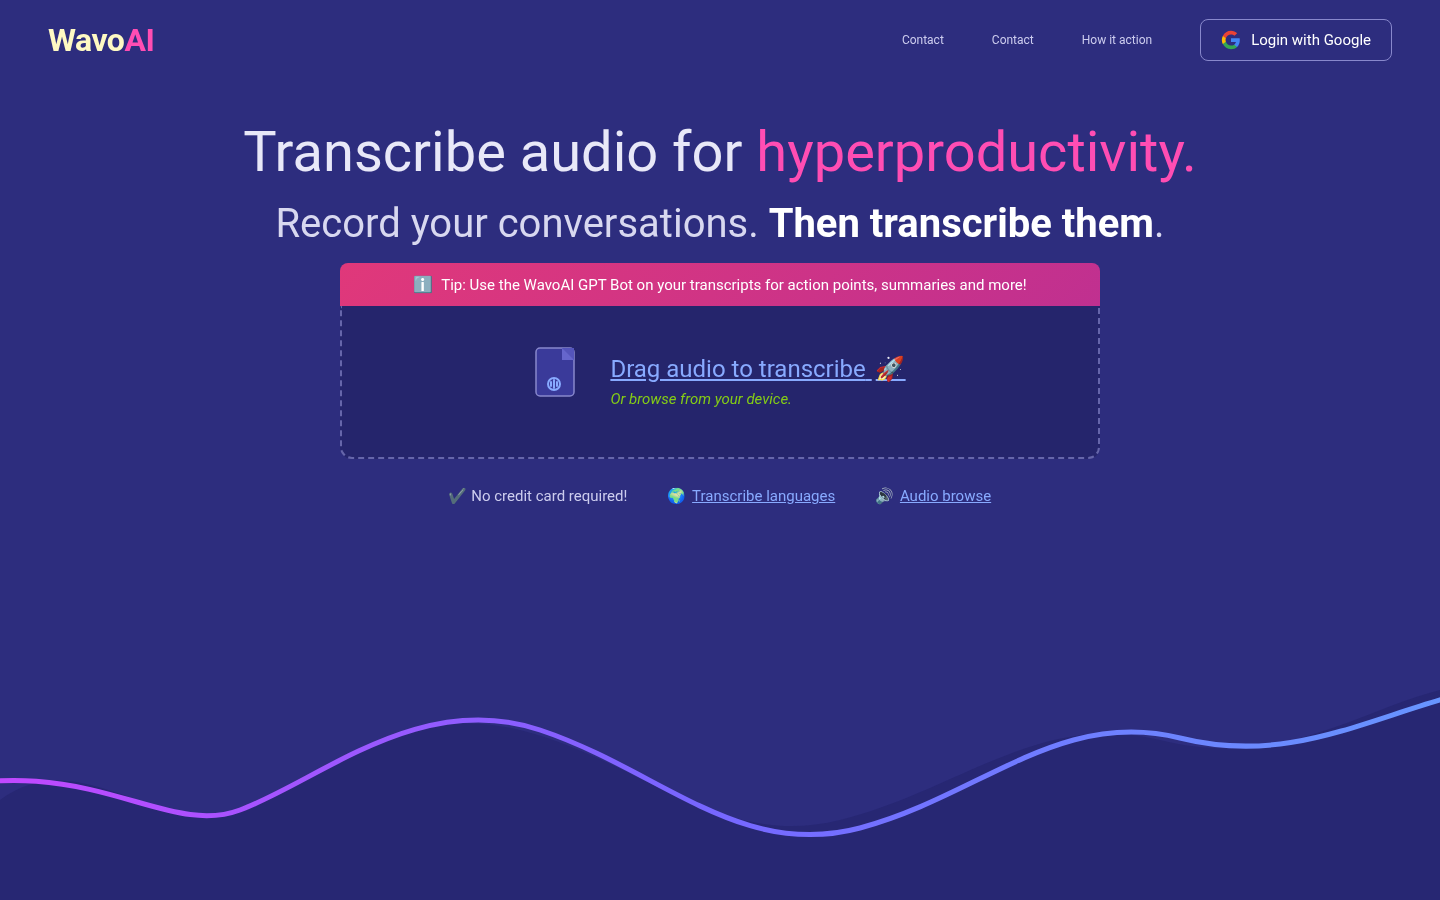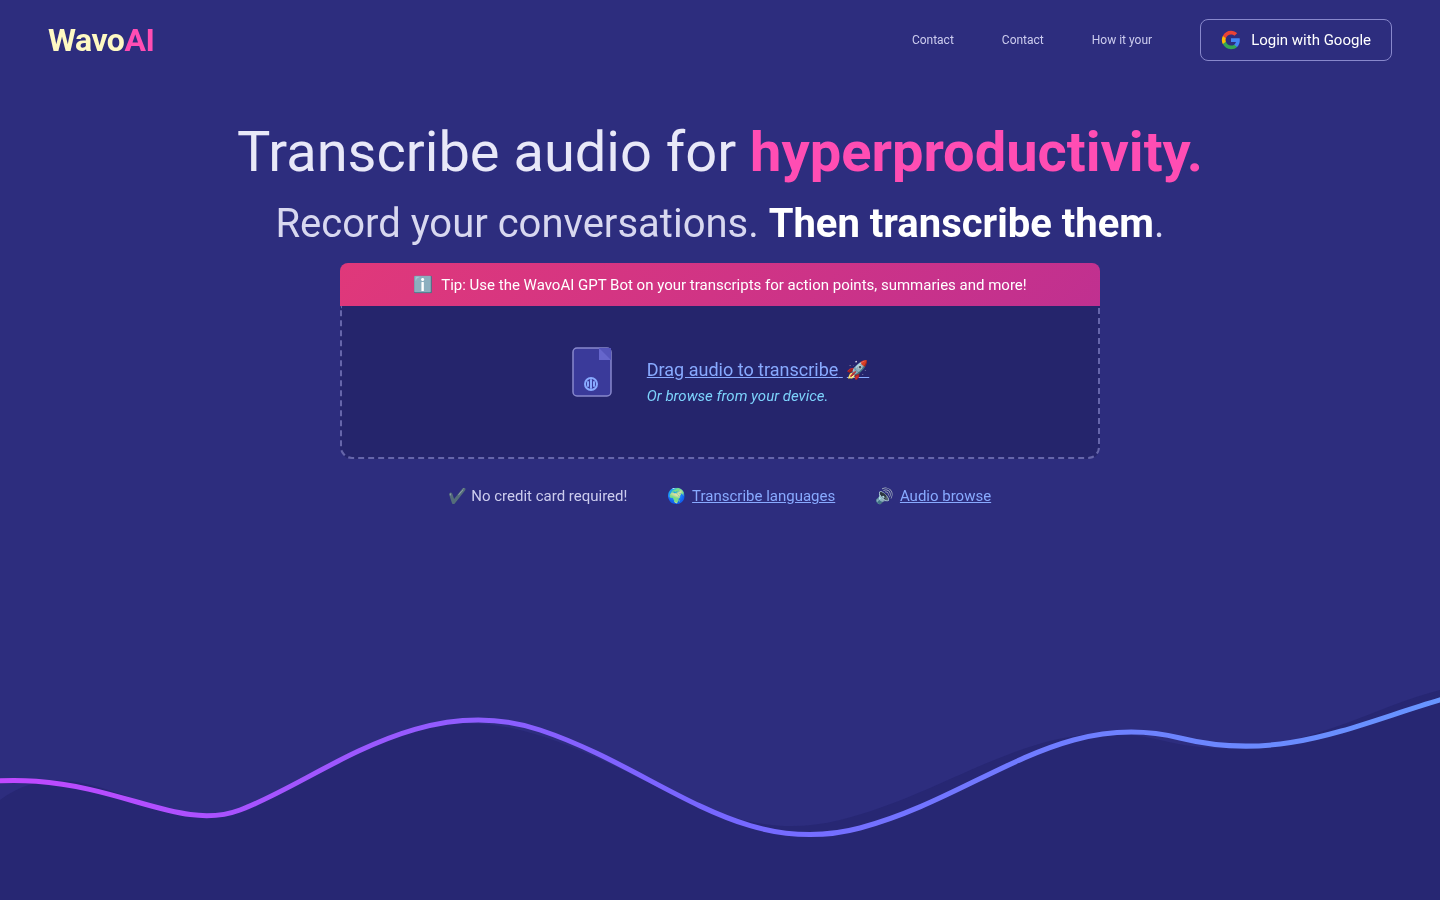--- a/index.html
+++ b/index.html
@@ -79,21 +79,21 @@
     .hero h1 {
       font-size: 56px;
       font-weight: 400;
       line-height: 1.15;
       margin-bottom: 16px;
       color: #e8e8f8;
     }
 
     .hero h1 .accent {
       color: #ff4db3;
-      font-weight: 700;
+      font-weight: 400;
     }
 
     .hero h2 {
       font-size: 40px;
       font-weight: 400;
       color: #d8d8f0;
       margin-bottom: 16px;
     }
 
     .hero h2 strong {
@@ -148,33 +148,33 @@
       font-size: 52px;
       line-height: 1;
     }
 
     .drop-text {
       text-align: left;
     }
 
     .drop-link {
       color: #88aaff;
-      font-size: 18px;
+      font-size: 24px;
       text-decoration: underline;
       cursor: pointer;
       display: block;
       margin-bottom: 6px;
     }
 
     .drop-link .rocket {
       margin-left: 4px;
     }
 
     .drop-subtext {
-      color: #7dd3fc;
+      color: #84cc16;
       font-size: 15px;
       font-style: italic;
     }
 
     
     .features-row {
       display: flex;
       align-items: center;
       justify-content: center;
       gap: 40px;
@@ -214,21 +214,21 @@
 </head>
 <body>
 
 <nav>
   <div class="logo">
     <span>Wavo</span><span style="color: rgb(255, 77, 179);">AI</span>
   </div>
   <div class="nav-links">
     <a class="nav-link">Contact</a>
     <a class="nav-link">Contact</a>
-    <a class="nav-link">How it your</a>
+    <a class="nav-link">How it action</a>
     <button class="login-btn">
       <svg class="google-icon" viewBox="0 0 24 24" xmlns="http://www.w3.org/2000/svg">
         <path d="M22.56 12.25c0-.78-.07-1.53-.2-2.25H12v4.26h5.92c-.26 1.37-1.04 2.53-2.21 3.31v2.77h3.57c2.08-1.92 3.28-4.74 3.28-8.09z" fill="#4285F4"></path>
         <path d="M12 23c2.97 0 5.46-.98 7.28-2.66l-3.57-2.77c-.98.66-2.23 1.06-3.71 1.06-2.86 0-5.29-1.93-6.16-4.53H2.18v2.84C3.99 20.53 7.7 23 12 23z" fill="#34A853"></path>
         <path d="M5.84 14.09c-.22-.66-.35-1.36-.35-2.09s.13-1.43.35-2.09V7.07H2.18C1.43 8.55 1 10.22 1 12s.43 3.45 1.18 4.93l3.66-2.84z" fill="#FBBC05"></path>
         <path d="M12 5.38c1.62 0 3.06.56 4.21 1.64l3.15-3.15C17.45 2.09 14.97 1 12 1 7.7 1 3.99 3.47 2.18 7.07l3.66 2.84c.87-2.6 3.3-4.53 6.16-4.53z" fill="#EA4335"></path>
       </svg>
       <span>Login with Google</span>
     </button>
   </div>

